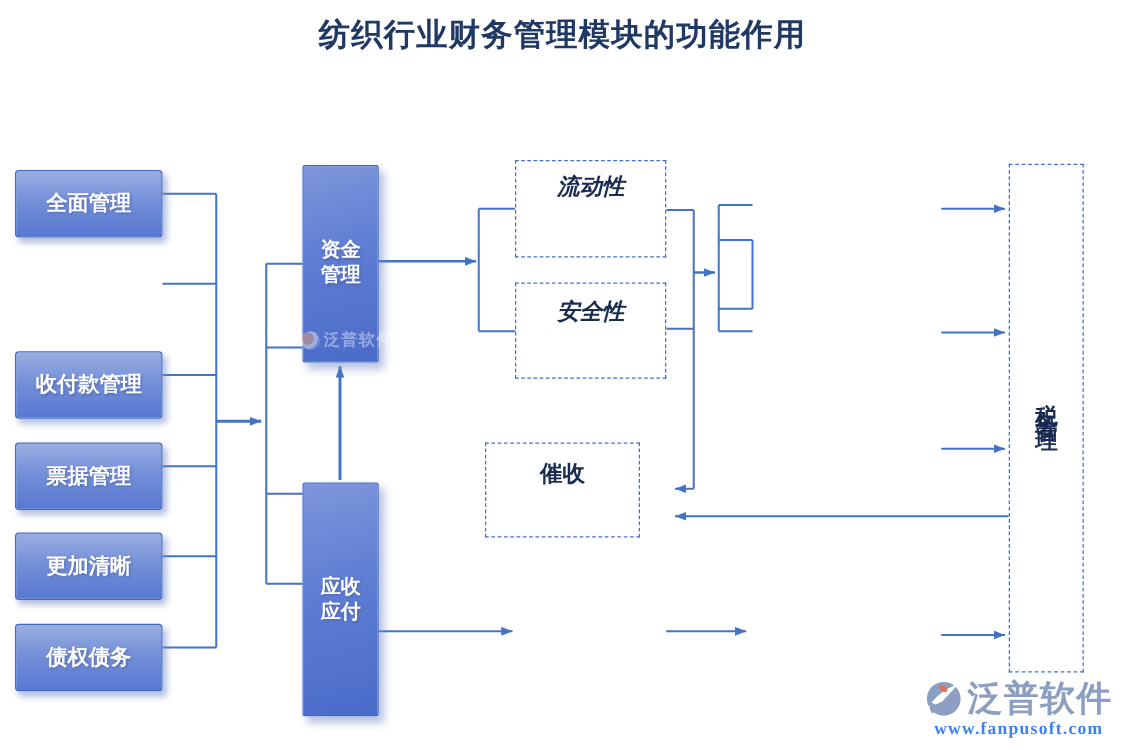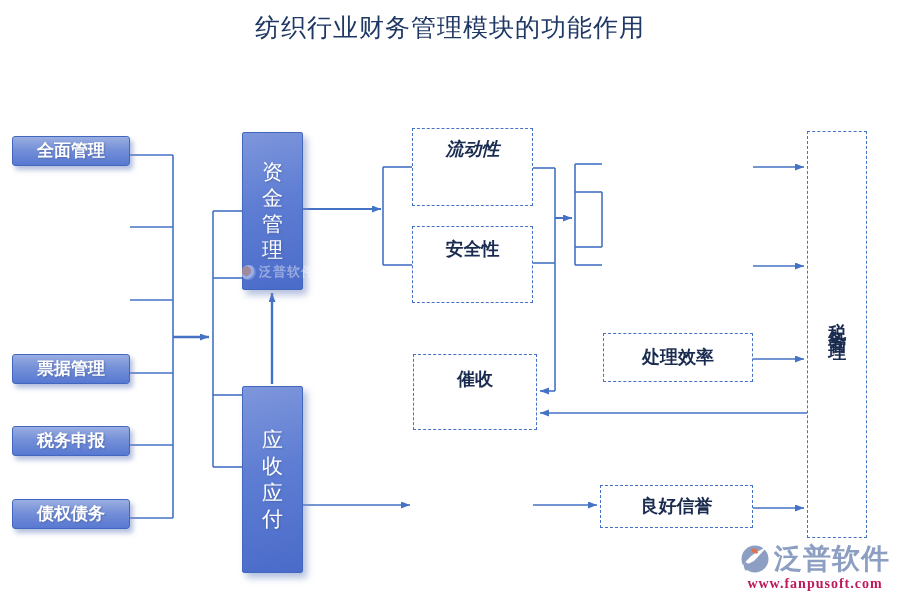--- a/index.html
+++ b/index.html
@@ -2,57 +2,57 @@
 <html><head>
 <meta charset="utf-8">
 <style>
   html,body{margin:0;padding:0;background:#fff;}
   .canvas{
     position:relative;width:900px;height:600px;background:#ffffff;overflow:hidden;
     font-family:"Liberation Serif","DejaVu Serif",serif;
   }
   .title{
     position:absolute;top:11px;left:0;width:100%;text-align:center;
-    font-size:25px;font-weight:normal;color:#1F3864;letter-spacing:1px;
+    font-size:25px;font-weight:bold;color:#1F3864;letter-spacing:1px;
   }
   .connector-layer{position:absolute;left:0;top:0;pointer-events:none;}
   .node{
     position:absolute;box-sizing:border-box;display:flex;
     align-items:center;justify-content:center;text-align:center;line-height:1.25;
   }
   
   .lbox{
-    left:12px;width:118px;height:30px;border-radius:3px;
+    left:12px;width:118px;height:54px;border-radius:3px;
     background:linear-gradient(180deg,#9AAEE1 0%,#7590D8 45%,#5878D2 100%);
     border:1.5px solid #4168BE;color:#ffffff;font-weight:bold;font-size:17px;
     box-shadow:3px 4px 5px rgba(120,140,195,.55);
     text-shadow:1px 1px 2px rgba(70,90,150,.6);
   }
   #n-left0{top:136px}#n-left1{top:208px}#n-left2{top:281px}
   #n-left3{top:354px}#n-left4{top:426px}#n-left5{top:499px}
   
   .pillar{
     width:61px;border-radius:2px;
     background:linear-gradient(165deg,#7E96DB 0%,#5E7DD3 45%,#4A6BC9 100%);
-    border:1.5px solid #4168BE;color:#ffffff;font-weight:normal;font-size:21px;
+    border:1.5px solid #4168BE;color:#ffffff;font-weight:bold;font-size:16px;
     box-shadow:4px 5px 7px rgba(120,140,195,.55);
     text-shadow:1px 1px 2px rgba(70,90,150,.6);
   }
   #n-fund{left:242px;top:132px;height:158px;}
   #n-recv{left:242px;top:386px;height:187px;}
   .pillar .wrap{width:38px;word-break:break-all;}
   
   .dashed{
     border:1.6px dashed #4472C4;background:#ffffff;color:#1A2B50;
     font-weight:bold;font-size:18px;
   }
   .topalign{align-items:flex-start;}
   #n-liq {left:412px;top:128px;width:121px;height:78px;padding-top:9px;font-style:italic;}
-  #n-safe{left:412px;top:226px;width:121px;height:77px;padding-top:11px;}
-  #n-coll{left:413px;top:354px;width:124px;height:76px;padding-top:13px;justify-content:center;}
+  #n-safe{left:412px;top:226px;width:121px;height:77px;padding-top:11px;font-style:italic;}
+  #n-coll{left:388px;top:354px;width:124px;height:76px;padding-top:13px;justify-content:center;}
   #n-pay {left:413px;top:465px;width:120px;height:78px;padding-top:14px;}
   #n-taxdec {left:602px;top:142px;width:151px;height:50px;}
   #n-taxrisk{left:602px;top:240px;width:151px;height:48px;}
   #n-eff    {left:603px;top:333px;width:150px;height:49px;}
   #n-rep    {left:600px;top:485px;width:153px;height:43px;}
   #n-taxmgmt{left:807px;top:131px;width:60px;height:407px;}
   #n-taxmgmt .vtext{
     writing-mode:vertical-rl;text-orientation:upright;
     letter-spacing:7px;font-size:18px;margin-top:-26px;
   }
@@ -61,21 +61,21 @@
     position:absolute;left:241px;top:263px;display:flex;align-items:center;gap:3px;
     opacity:.5;pointer-events:none;
   }
   .watermark .wm-icon{width:15px;height:15px;border-radius:50%;
     background:radial-gradient(circle at 35% 40%, #f0a070 0 35%, rgba(255,255,255,.85) 36% 60%, rgba(255,255,255,.35) 61%);}
   .watermark .wm-text{font-size:13px;font-weight:bold;color:rgba(255,255,255,.8);letter-spacing:1px;}
   
   .footer-logo{position:absolute;right:10px;bottom:8px;text-align:center;}
   .footer-top{display:flex;align-items:center;justify-content:flex-end;gap:4px;}
   .brand-text{font-size:28px;font-weight:bold;color:#8C9EC2;letter-spacing:1px;}
-  .brand-url{font-size:14px;font-weight:bold;color:#be185d;letter-spacing:1px;margin-top:-2px;}
+  .brand-url{font-size:14px;font-weight:bold;color:#3b82f6;letter-spacing:1px;margin-top:-2px;}
 </style>
 </head>
 <body>
 
 <div class="canvas">
 
   <div class="title">纺织行业财务管理模块的功能作用</div>
 
   <svg class="connector-layer" width="900" height="600" viewBox="0 0 900 600">
     <defs>
@@ -129,25 +129,28 @@
       <path d="M807 413 H540" marker-end="url(#arr)"></path>
 
       <path d="M303 505 H410" marker-end="url(#arr)"></path>
       <path d="M533 505 H597" marker-end="url(#arr)"></path>
     </g>
   </svg>
 
   <div class="node lbox" id="n-left0">
       <span>全面管理</span>
     </div>
+  <div class="node lbox" id="n-left2">
+      <span>收付款管理</span>
+    </div>
   <div class="node lbox" id="n-left3">
       <span>票据管理</span>
     </div>
   <div class="node lbox" id="n-left4">
-      <span>税务申报</span>
+      <span>更加清晰</span>
     </div>
   <div class="node lbox" id="n-left5">
       <span>债权债务</span>
     </div>
 
   <div class="node pillar" id="n-fund">
       <span class="wrap">资金管理</span>
     </div>
   <div class="node pillar" id="n-recv">
       <span class="wrap">应收应付</span>
@@ -161,26 +164,20 @@
   <div class="node dashed topalign" id="n-liq">
       <span>流动性</span>
     </div>
   <div class="node dashed topalign" id="n-safe">
       <span>安全性</span>
     </div>
   <div class="node dashed topalign" id="n-coll">
       <span>催收</span>
     </div>
 
-  <div class="node dashed" id="n-eff">
-      <span>处理效率</span>
-    </div>
-  <div class="node dashed" id="n-rep">
-      <span>良好信誉</span>
-    </div>
 
   <div class="node dashed" id="n-taxmgmt">
       <span class="vtext">税务管理</span>
     </div>
 
   <div class="footer-logo">
     <div class="footer-top">
       <svg width="30" height="30" viewBox="0 0 30 30">
         <circle cx="15" cy="15" r="13.5" fill="#8C9EC2"></circle>
         <path d="M2,23 Q10,9 27,3 L14,17 Z" fill="#ffffff"></path>

